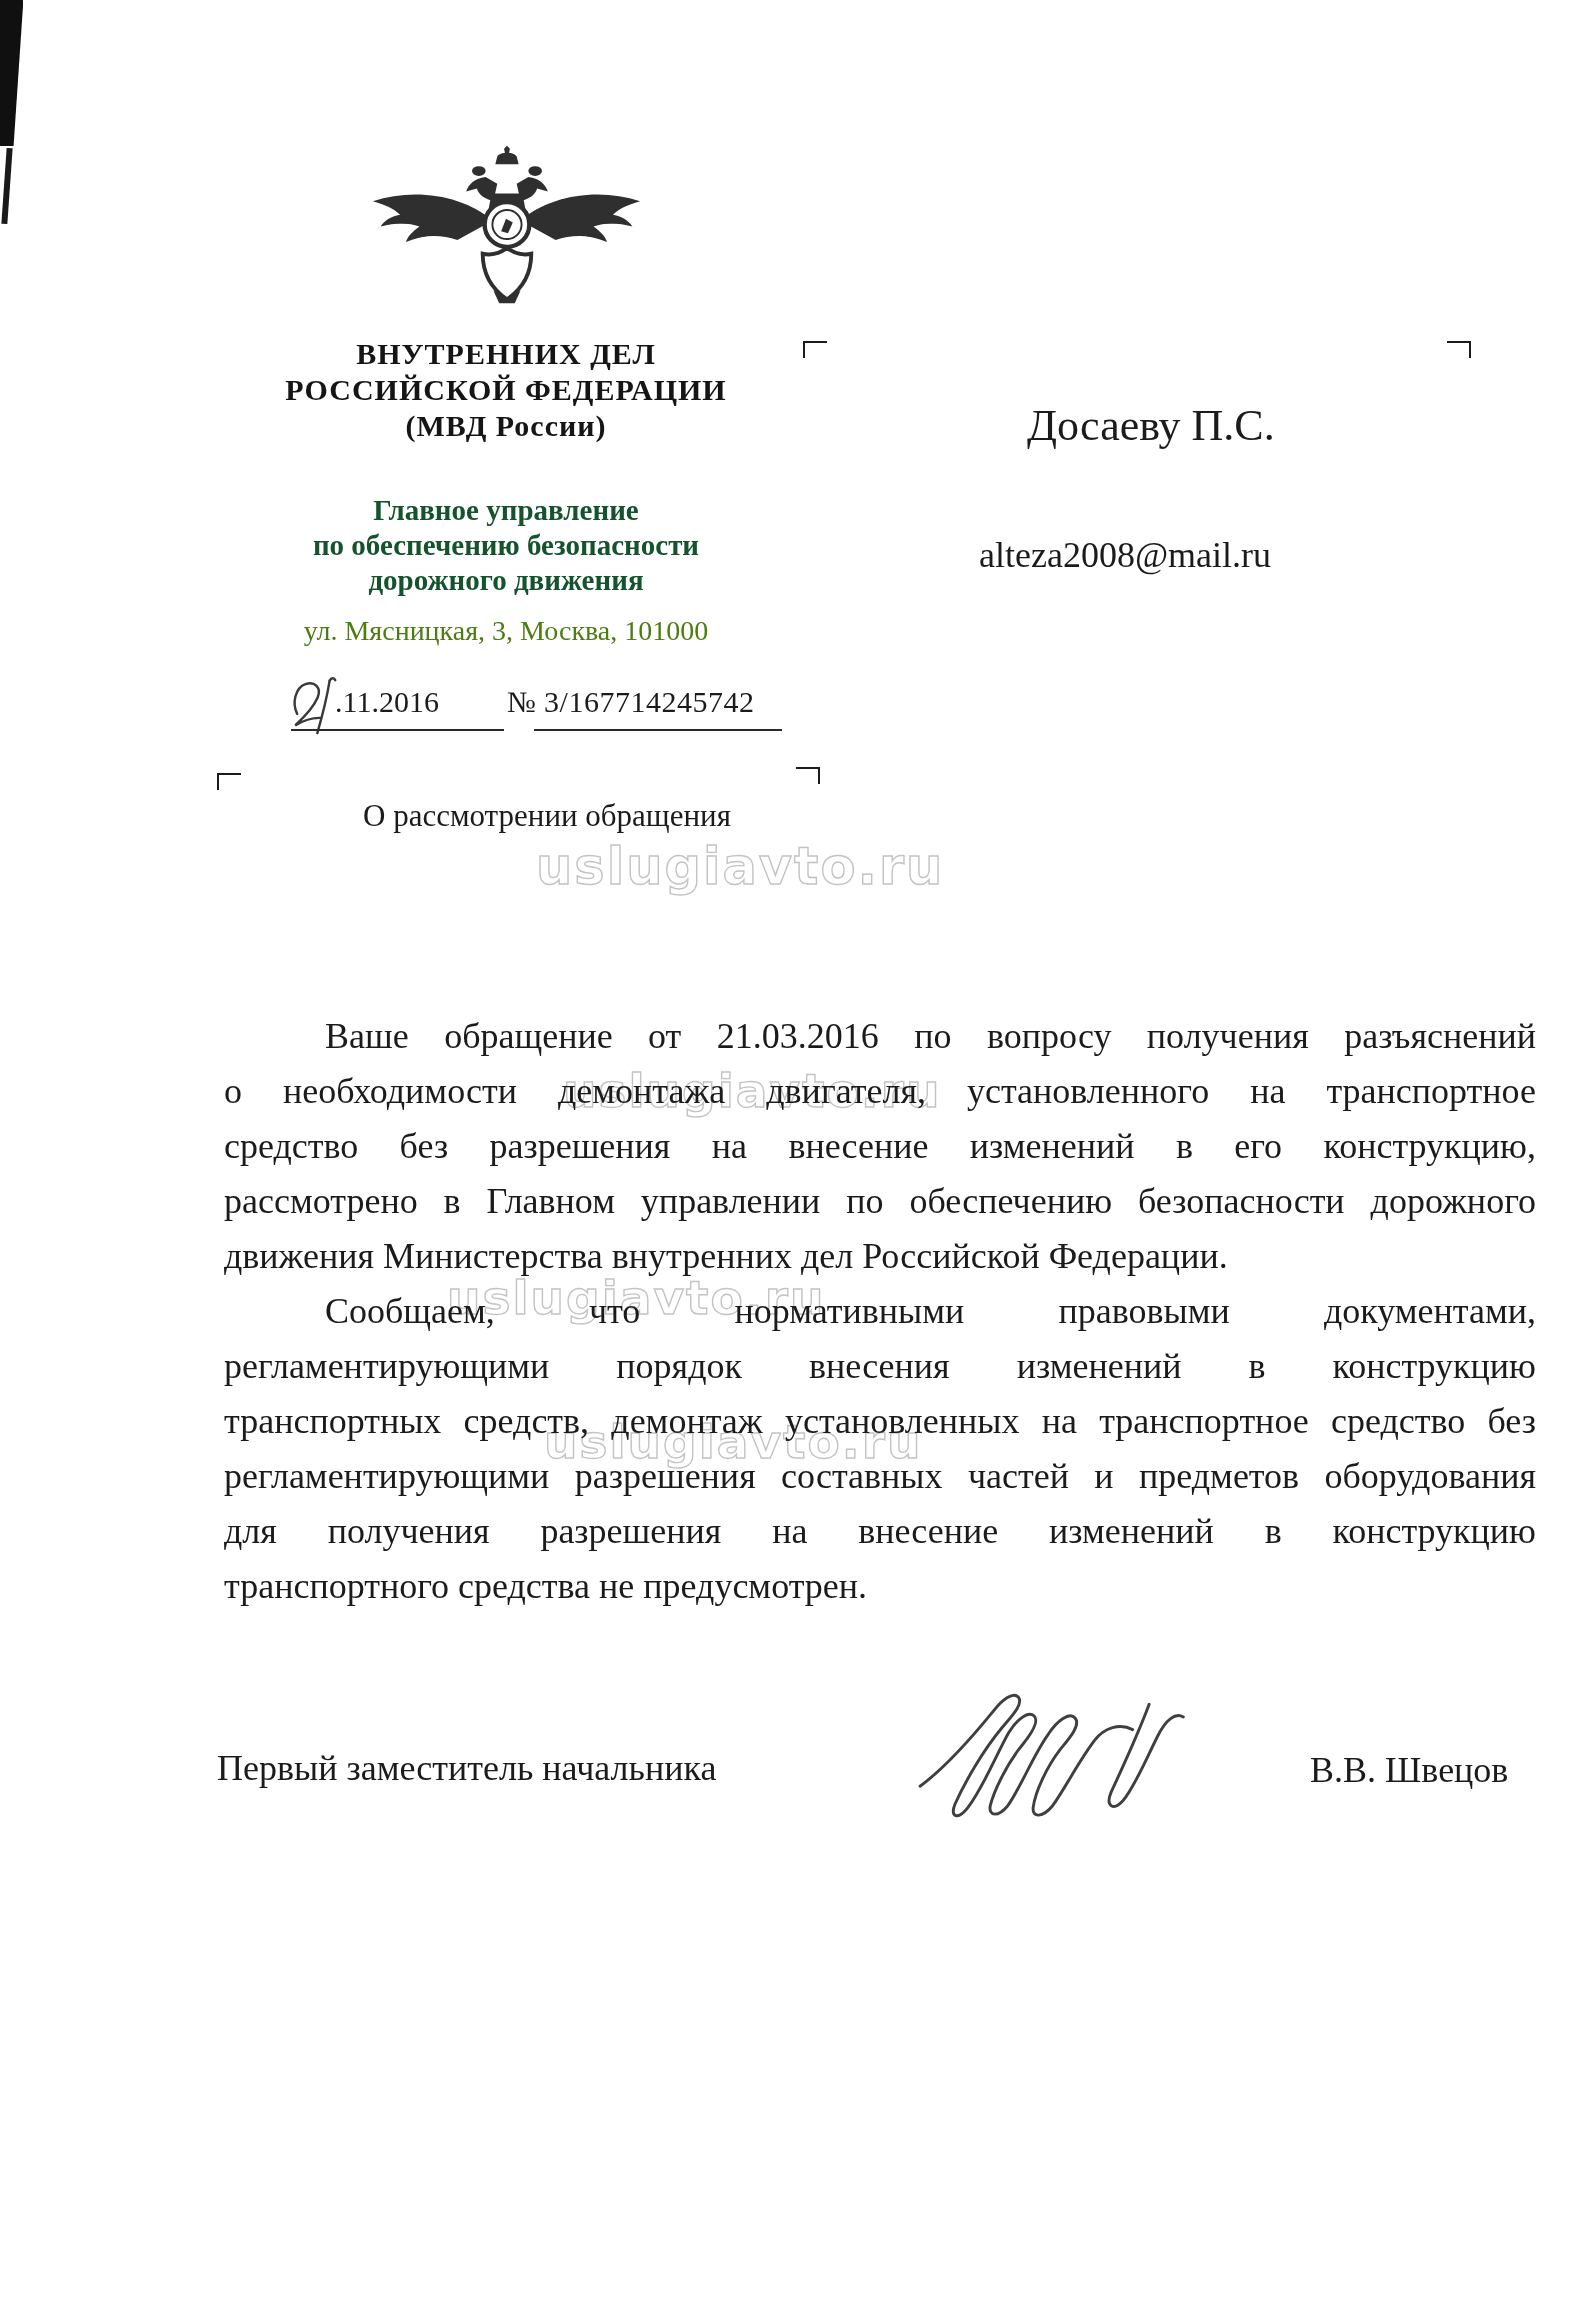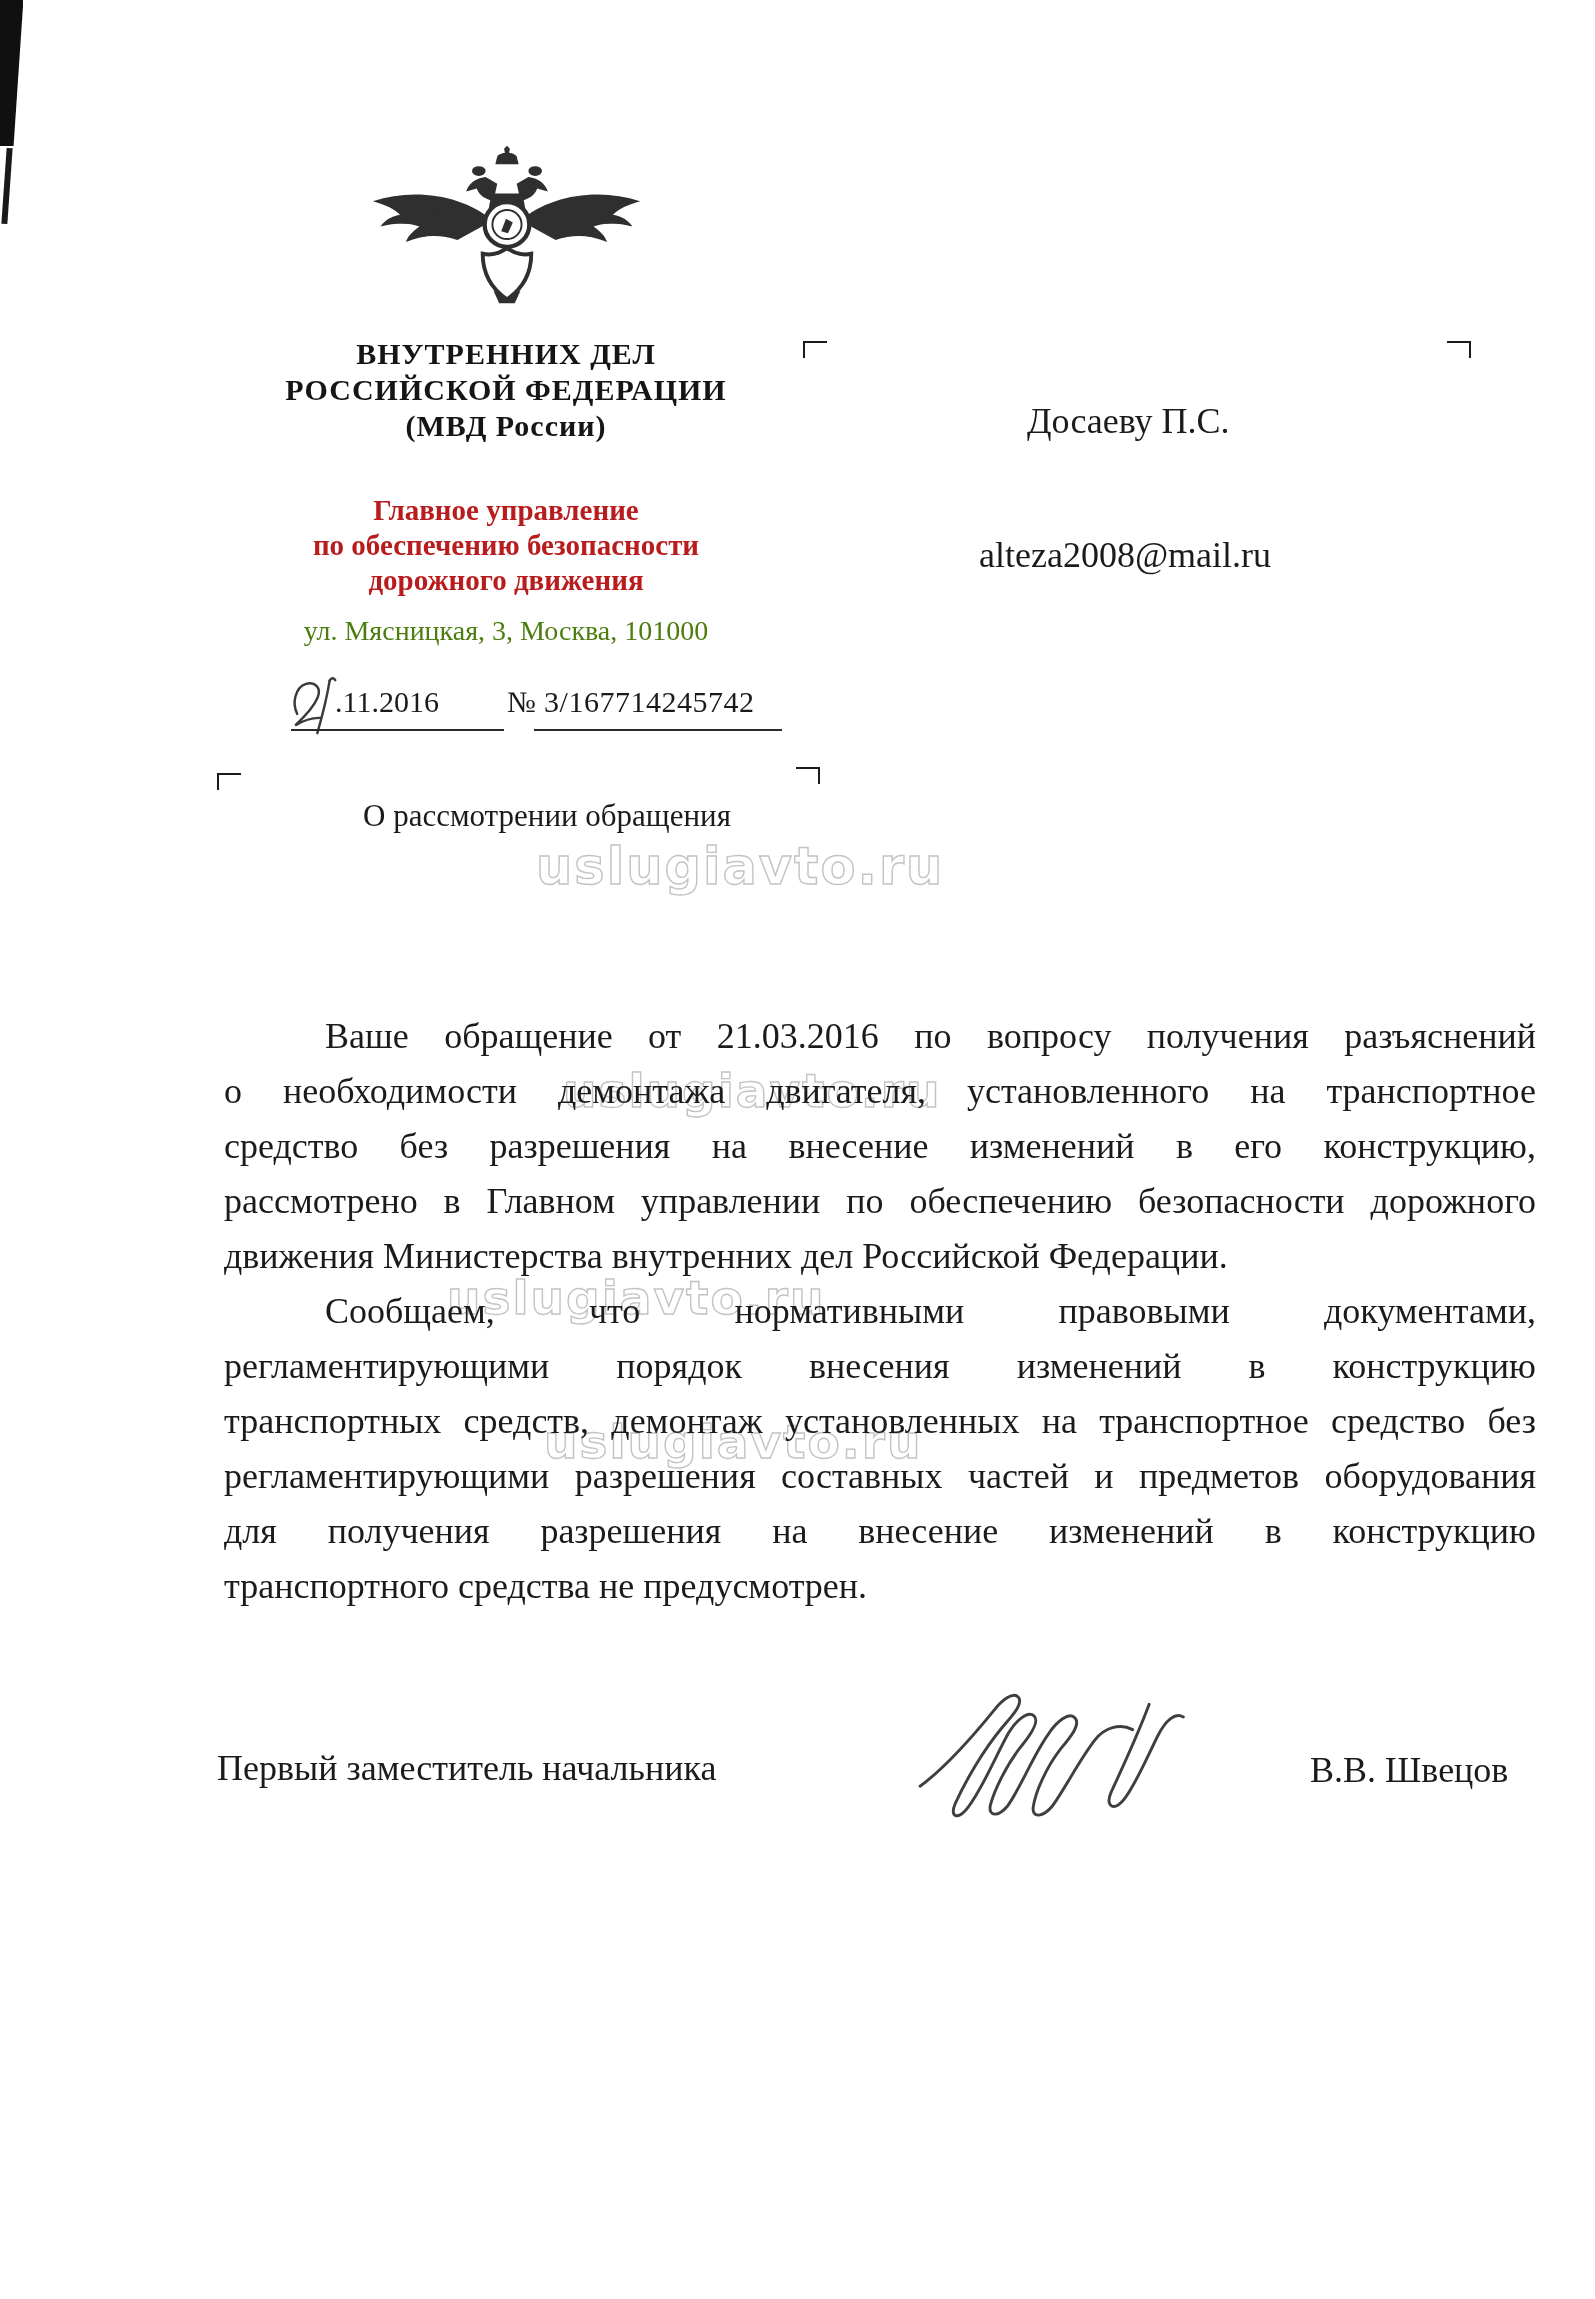--- a/index.html
+++ b/index.html
@@ -9,37 +9,37 @@
   }
   .abs{position:absolute;}
   
   .artifact1{left:0;top:0;width:23.4px;height:146px;background:#101010;
     clip-path:polygon(0 0,100% 0,58% 100%,0 100%);}
   .artifact2{left:3.9px;top:148px;width:5.9px;height:76px;background:#1a1a1a;transform:rotate(4deg);}
   .emblem{left:368px;top:144px;width:277px;height:162px;}
   .ministry{left:224px;top:336px;width:564px;text-align:center;
     font-weight:bold;font-size:30px;line-height:36px;letter-spacing:1px;color:#151515;}
   .dept{left:224px;top:493px;width:564px;text-align:center;
-    font-weight:bold;font-size:29px;line-height:35px;color:#b91c1c;}
+    font-weight:bold;font-size:29px;line-height:35px;color:#14532d;}
   .address{left:224px;top:615px;width:564px;text-align:center;font-size:28px;color:#4d7c0f;}
   .date-rest{left:335px;top:685px;font-size:30px;}
   .reg-number{left:507px;top:685px;font-size:30px;letter-spacing:0.5px;}
   .underline1{left:291px;top:729px;width:213px;height:2px;background:#2a2a2a;}
   .underline2{left:534px;top:729px;width:248px;height:2px;background:#2a2a2a;}
   .hand21{left:287px;top:677px;width:57px;height:60px;transform:rotate(-4deg);}
   
   .cm{width:21.5px;height:14.6px;border-top:2.9px solid #1b1b1b;}
   .cm-l{border-left:2.9px solid #1b1b1b;}
   .cm-r{border-right:2.9px solid #1b1b1b;}
   .cm1{left:803px;top:341px;}
   .cm2{left:1447px;top:341px;}
   .cm3{left:217px;top:773px;}
   .cm4{left:796px;top:767px;}
   
-  .recipient-name{left:1027px;top:400px;font-size:36px;}
+  .recipient-name{left:1027px;top:400px;font-size:44px;}
   .recipient-email{left:979px;top:534px;font-size:36px;}
   
   .subject{left:363px;top:798px;font-size:31px;}
   
   .wm{font-family:"DejaVu Sans", sans-serif;font-weight:bold;letter-spacing:2px;
     color:rgba(255,255,255,0);-webkit-text-stroke:1.4px rgba(175,175,175,0.75);
     z-index:1;white-space:nowrap;}
   .wm1{left:536px;top:837px;font-size:51px;}
   .wm2{left:563px;top:1063px;font-size:47px;}
   .wm3{left:447px;top:1270px;font-size:47px;}

